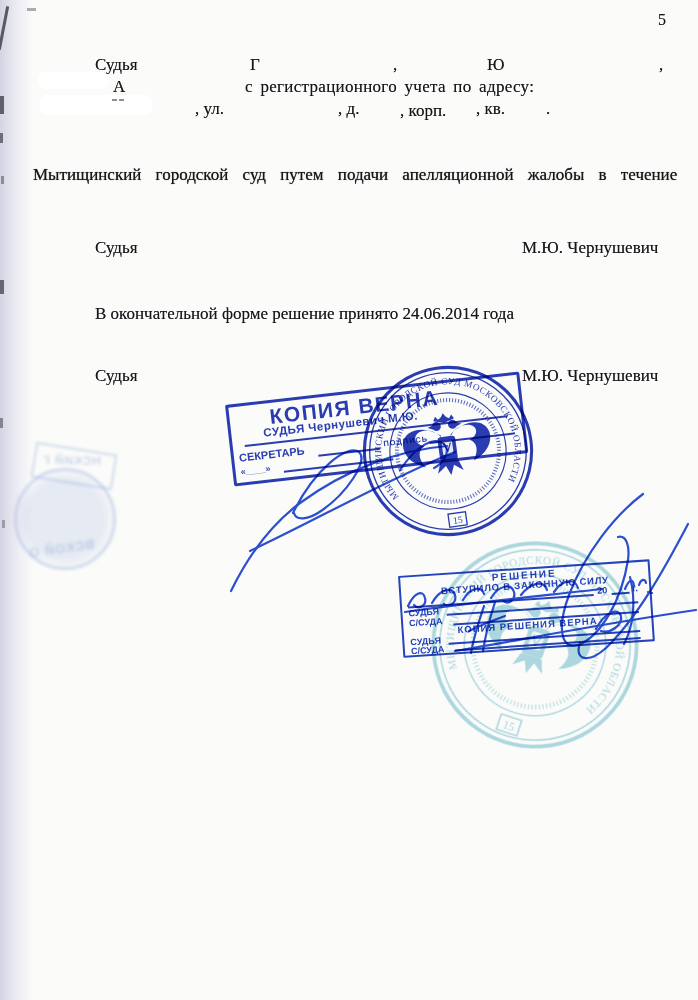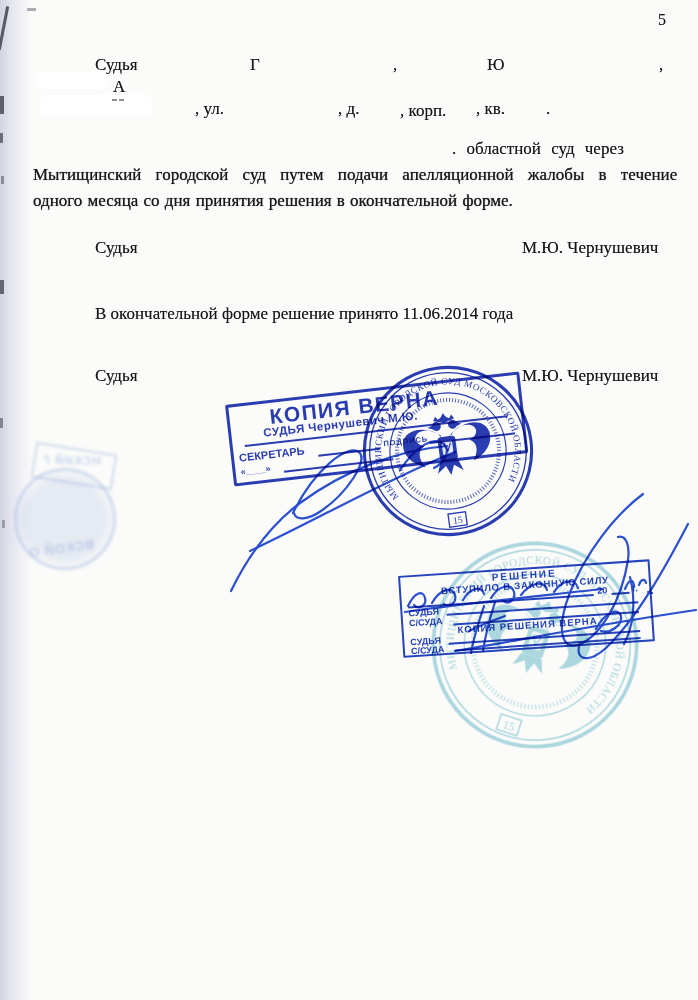--- a/index.html
+++ b/index.html
@@ -85,34 +85,33 @@
   <div class="abs redact" style="left:40px;top:95px;width:112px;height:20px"></div>
   <div class="abs dash" style="left:112px;top:99px"></div>
   <div class="abs dash" style="left:119px;top:99px"></div>
 
   <span class="abs txt" style="left:95px;top:55px">Судья</span>
   <span class="abs txt" style="left:250px;top:55px">Г</span>
   <span class="abs txt" style="left:393px;top:55px">,</span>
   <span class="abs txt" style="left:487px;top:55px">Ю</span>
   <span class="abs txt" style="left:659px;top:55px">,</span>
   <span class="abs txt" style="left:113px;top:77px">А</span>
+  <span class="abs txt" style="left:245px;top:77px;word-spacing:3px;letter-spacing:.3px">с регистрационного учета по адресу:</span>
   <span class="abs txt" style="left:195px;top:99px">, ул.</span>
   <span class="abs txt" style="left:338px;top:99px">, д.</span>
   <span class="abs txt" style="left:400px;top:101px">, корп.</span>
   <span class="abs txt" style="left:476px;top:99px">, кв.</span>
   <span class="abs txt" style="left:546px;top:99px">.</span>
 
-  <span class="abs txt" style="left:452px;top:139px;word-spacing:6px">. областной суд через</span>
   <span class="abs txt heavy" style="left:33px;top:165px;word-spacing:10px">Мытищинский городской суд путем подачи апелляционной жалобы в течение</span>
-  <span class="abs txt heavy" style="left:33px;top:191px;word-spacing:1px">одного месяца со дня принятия решения в окончательной форме.</span>
 
   <span class="abs txt" style="left:95px;top:238px">Судья</span>
   <span class="abs txt" style="left:522px;top:238px">М.Ю. Чернушевич</span>
 
-  <span class="abs txt" style="left:95px;top:304px">В окончательной форме решение принято 11.06.2014 года</span>
+  <span class="abs txt" style="left:95px;top:304px">В окончательной форме решение принято 24.06.2014 года</span>
 
   <span class="abs txt" style="left:95px;top:366px">Судья</span>
   <span class="abs txt" style="left:522px;top:366px">М.Ю. Чернушевич</span>
 
   <div class="abs ghost ghost-rect">
     <span class="ghost-txt" style="position:absolute;left:6px;top:4px">НСКИЙ Г</span>
   </div>
   <div class="abs ghost ghost-circle"></div>
   <span class="abs ghost ghost-txt" style="left:28px;top:541px;font-size:13px">ВСКОЙ О</span>
 

